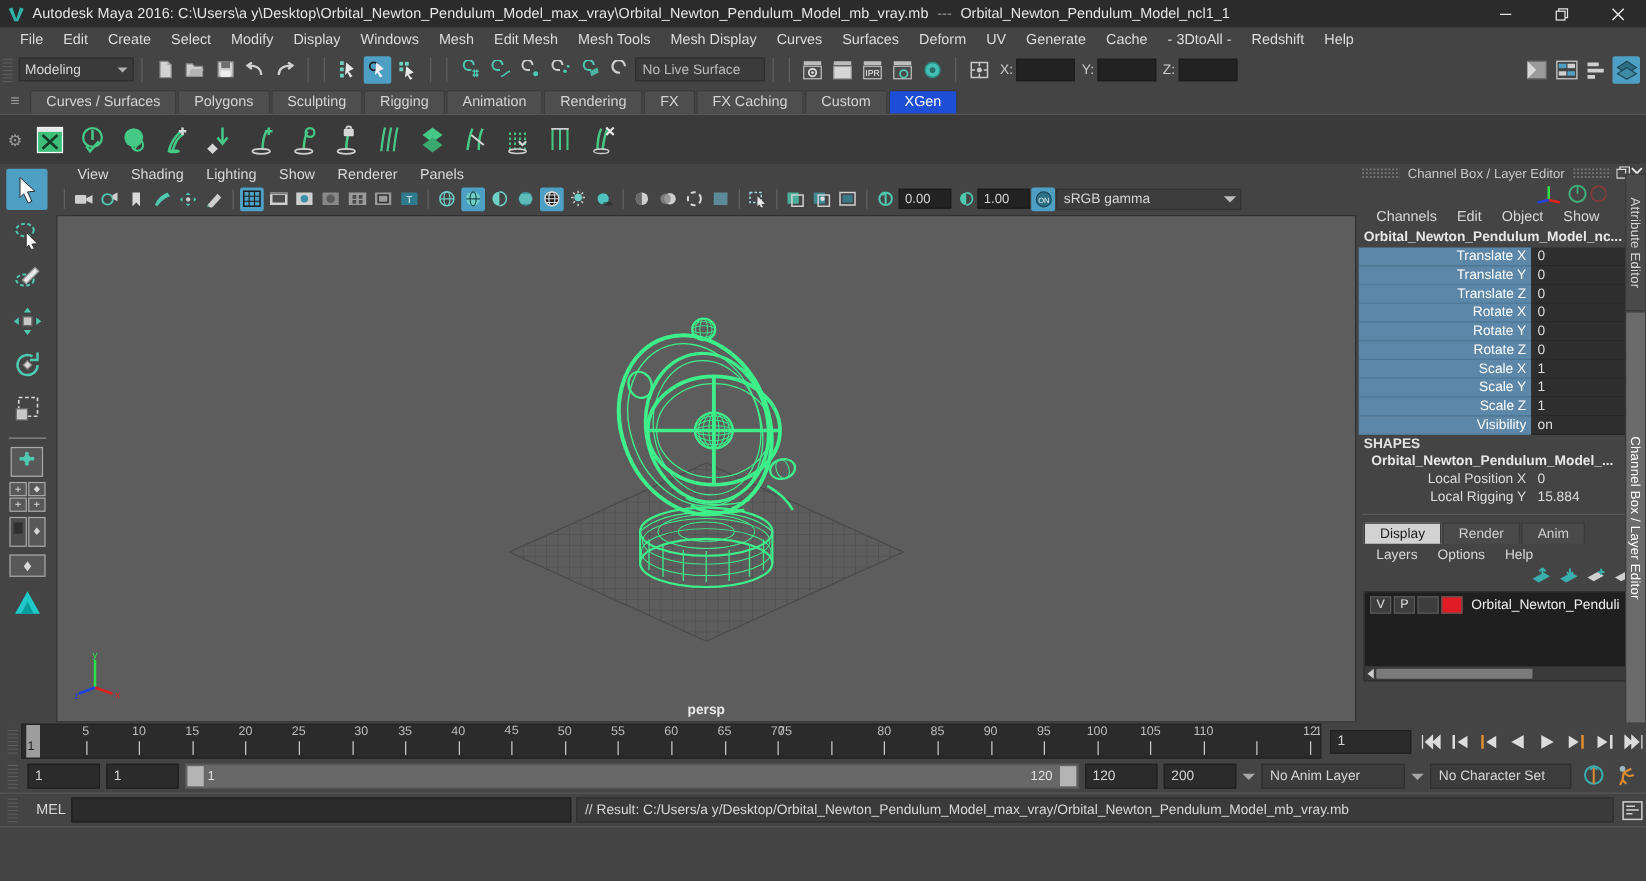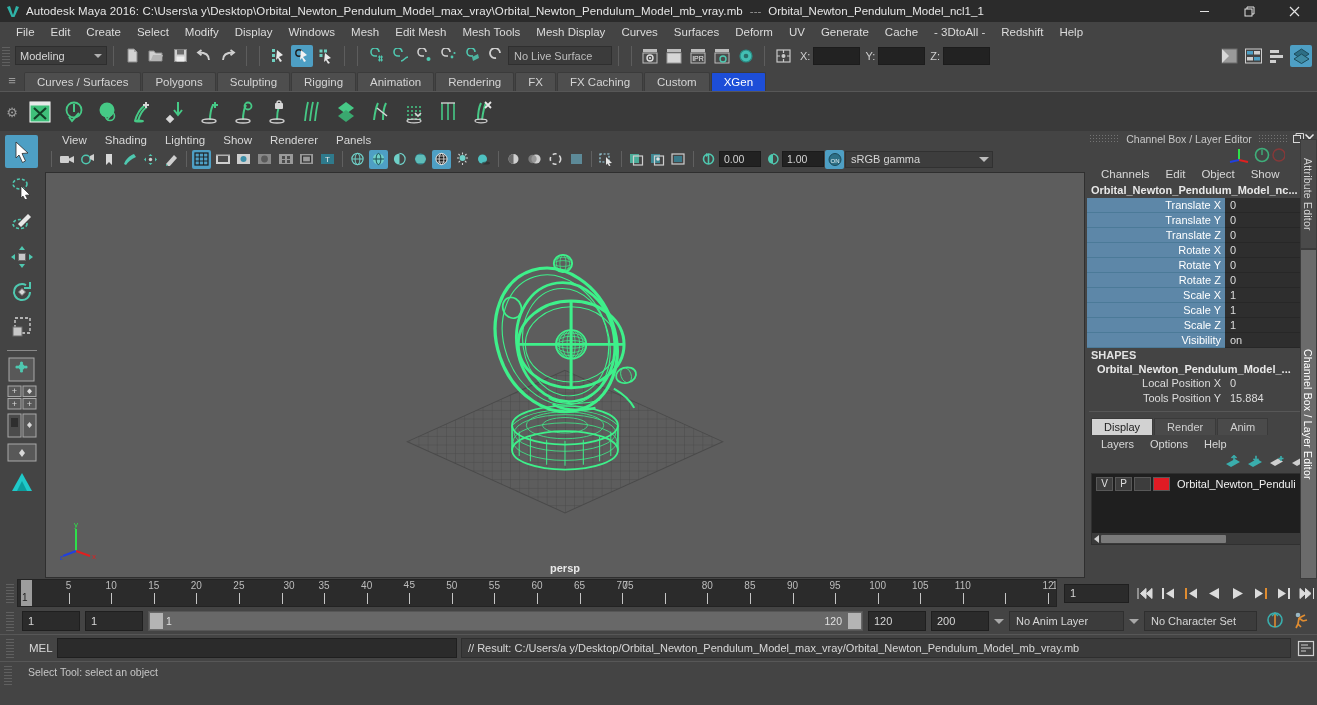--- a/index.html
+++ b/index.html
@@ -1153,21 +1153,21 @@
           <div class="cb-val">on</div>
         </div>
 
         <div class="cb-section">SHAPES</div>
         <div class="cb-shapename">Orbital_Newton_Pendulum_Model_...</div>
         <div class="cb-row2">
           <div class="cb-attr2">Local Position X</div>
           <div class="cb-val2">0</div>
         </div>
         <div class="cb-row2">
-          <div class="cb-attr2">Tools Position Y</div>
+          <div class="cb-attr2">Local Rigging Y</div>
           <div class="cb-val2">15.884</div>
         </div>
 
         <div class="cb-scroll">
           <div class="sc-arrow sc-up"></div>
           <div class="cb-scroll-thumb" style="height:118px;margin-top:2px;"></div>
           <div style="flex:1 1 auto"></div>
           <div class="sc-arrow sc-down"></div>
         </div>
       </div>
@@ -1393,18 +1393,14 @@
     <div class="script-btn">
       <svg width="18" height="17" viewBox="0 0 18 17">
           <rect x="1.5" y="1.5" width="15" height="14" fill="none" stroke="#cfcfcf" stroke-width="1.2"></rect>
           <path d="M4 5 h7 M4 8 h10 M4 11 h5" stroke="#cfcfcf" stroke-width="1.1"></path>
         </svg>
     </div>
   </div>
 
   <div class="hr-sep"></div>
 
-  <div class="helpline" style="position:relative;">
-    <span class="gripper" style="position:absolute;left:4px;top:2px;"></span>
-    <span>Select Tool: select an object</span>
-  </div>
 
 </div>
 
 </body></html>

